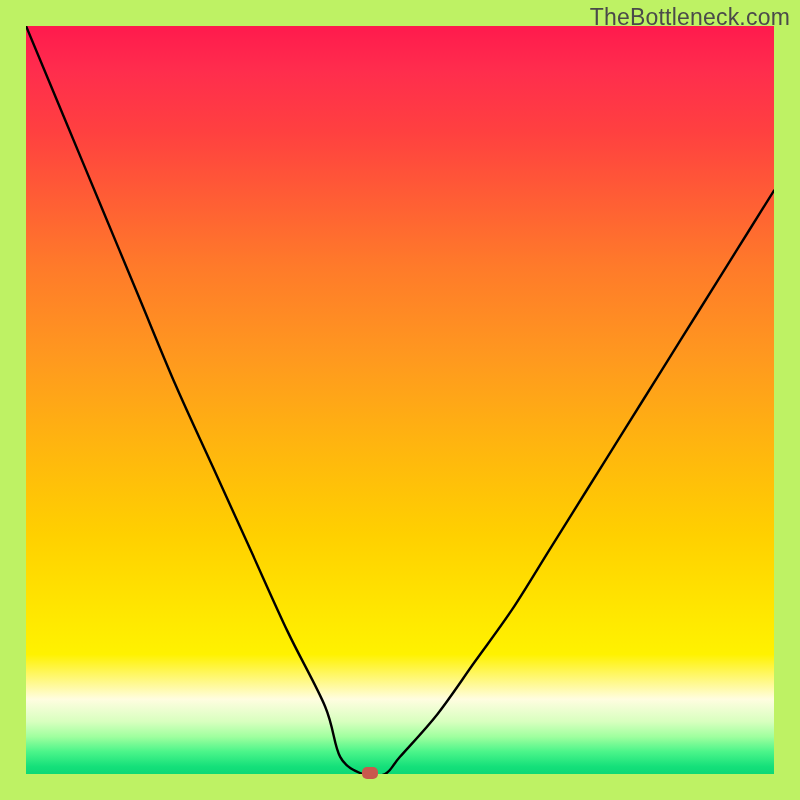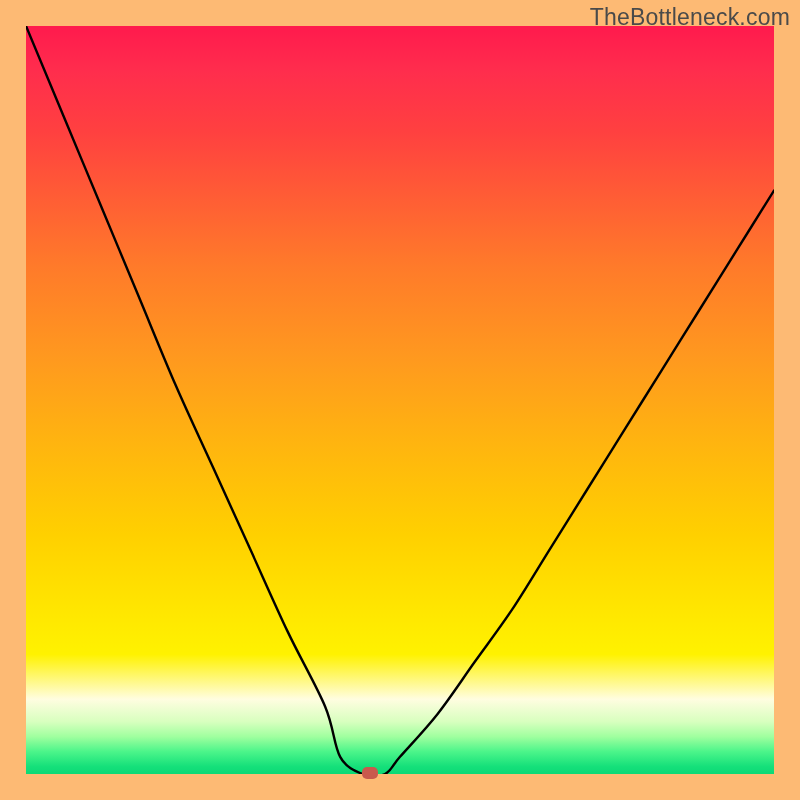--- a/index.html
+++ b/index.html
@@ -8,21 +8,21 @@
     width: 800px;
     height: 800px;
     overflow: hidden;
     background: #000;
     font-family: Arial, Helvetica, sans-serif;
   }
   .frame {
     position: relative;
     width: 800px;
     height: 800px;
-    background: #fdba74;
+    background: #bef264;
   }
   .plot-area {
     position: absolute;
     left: 26px;
     top: 26px;
     width: 748px;
     height: 748px;
     
     background: linear-gradient(to bottom,
       #ff1a4d 0%,

